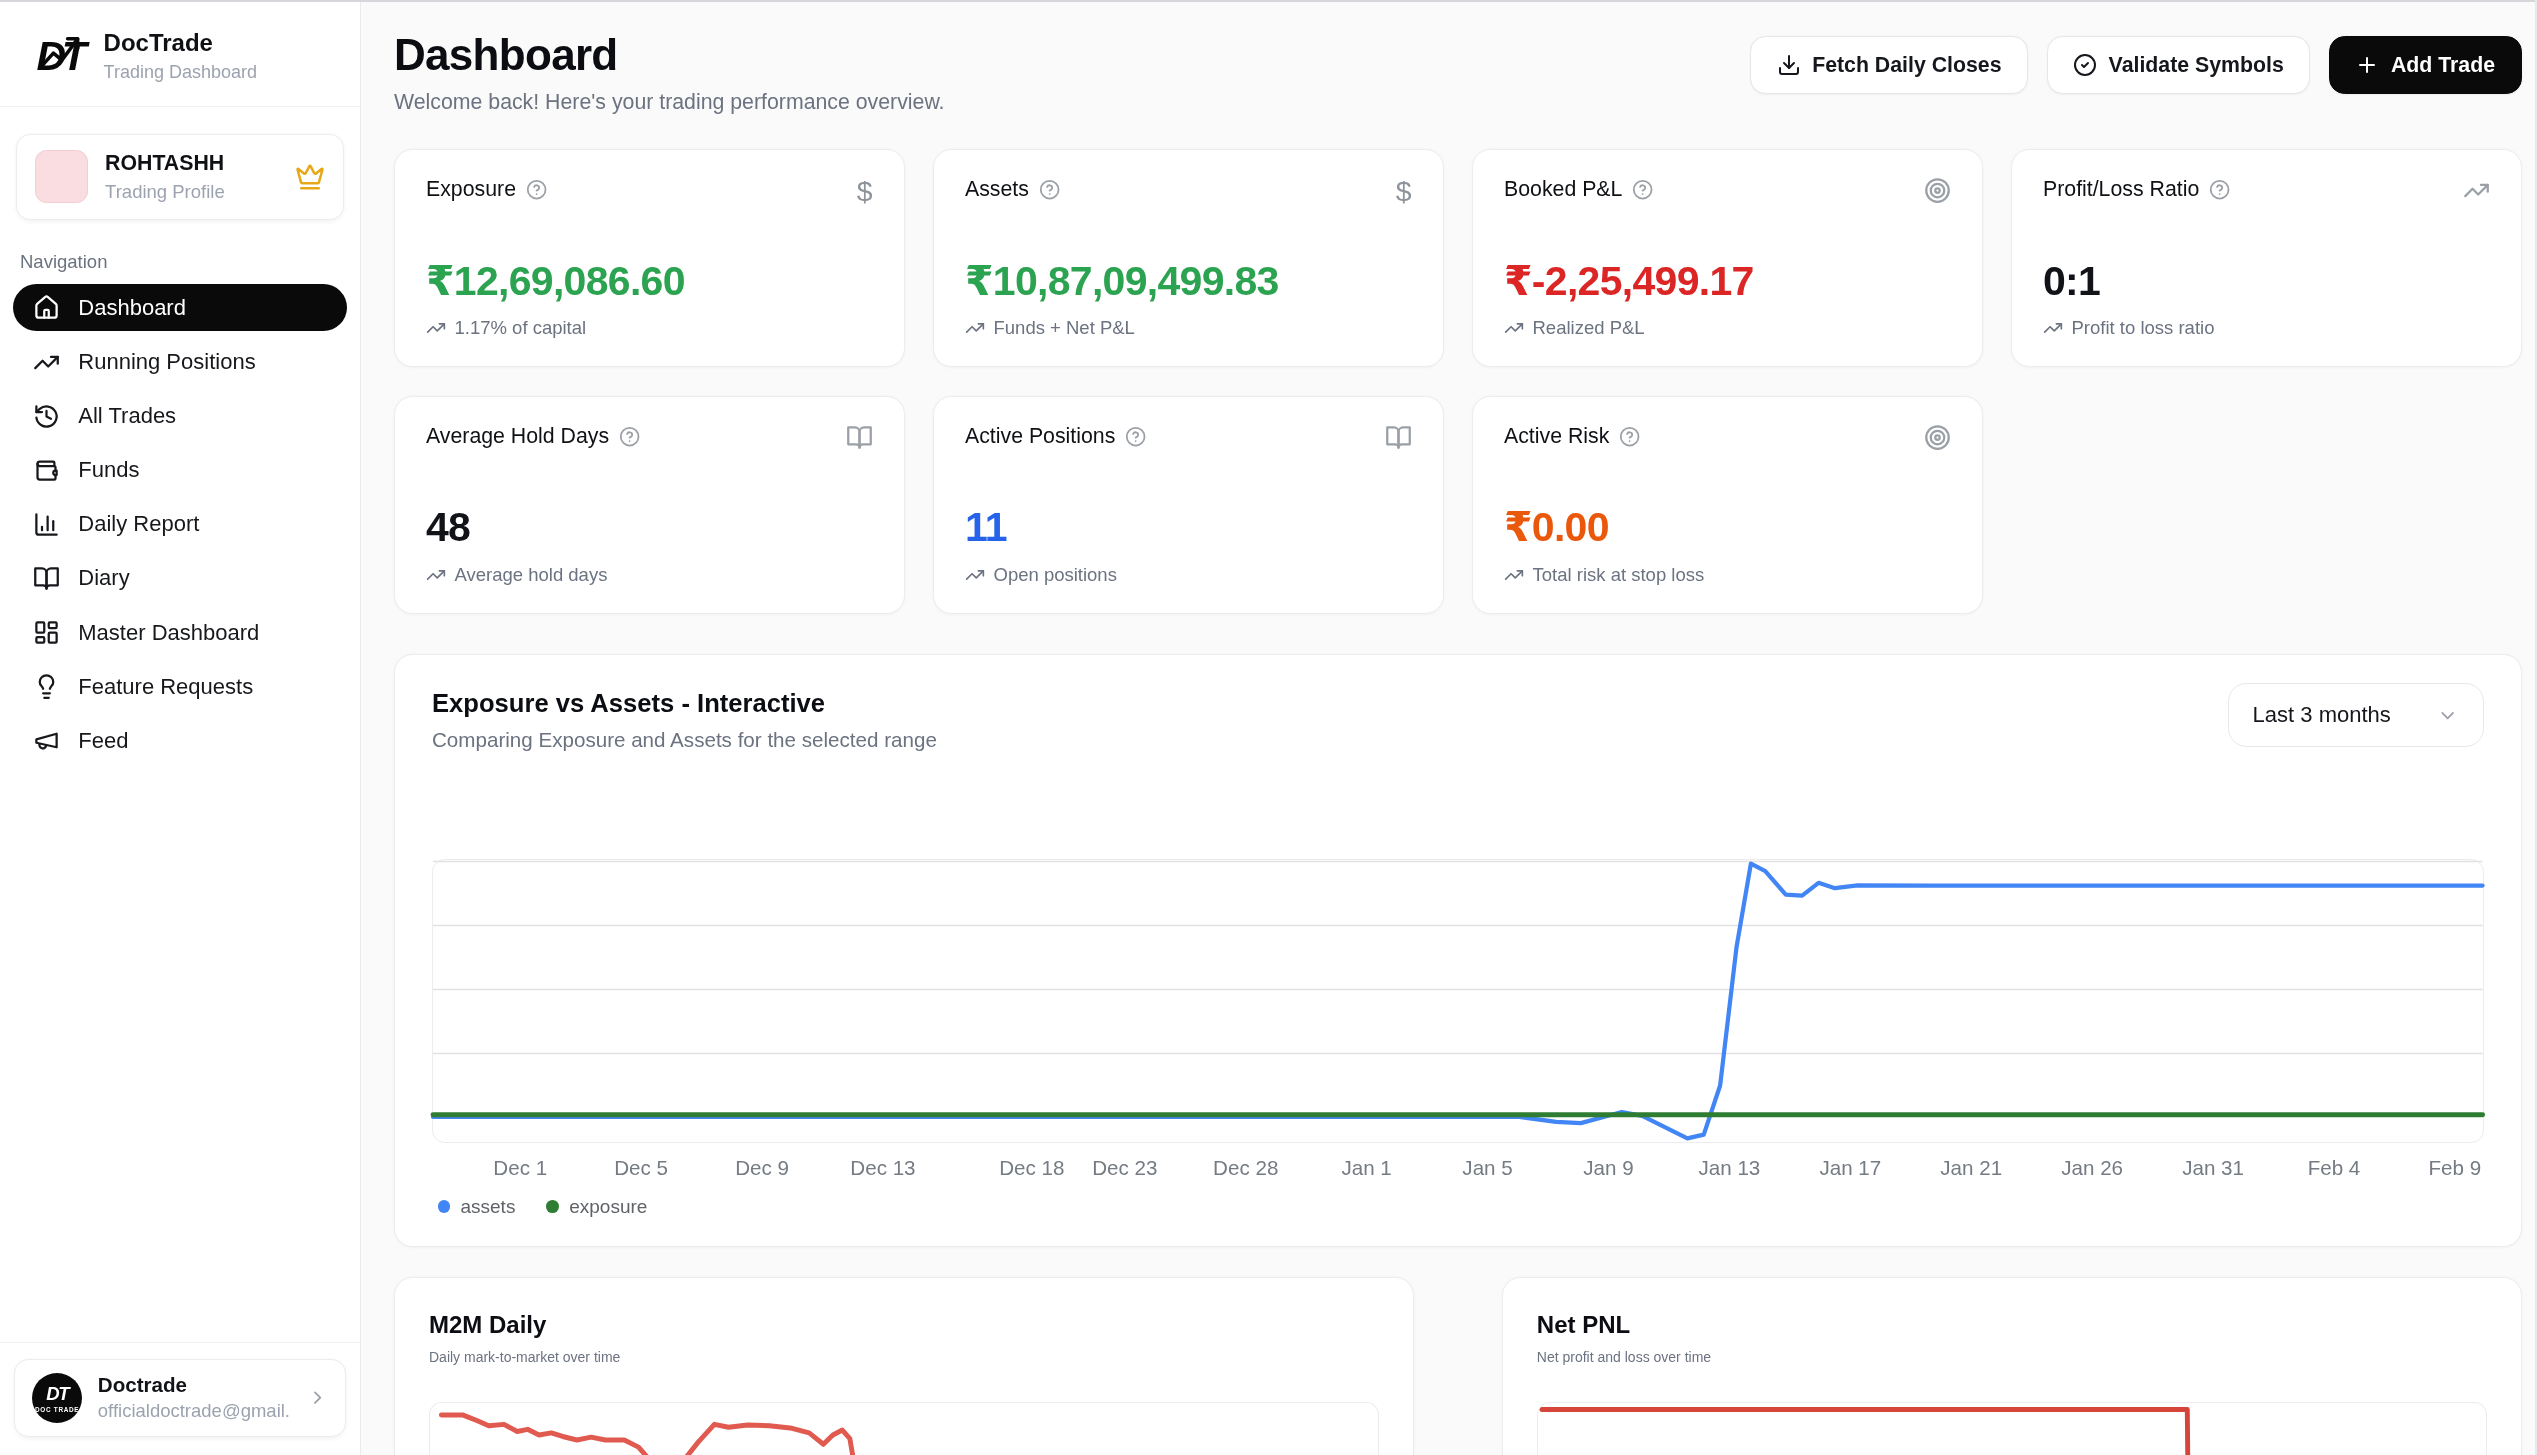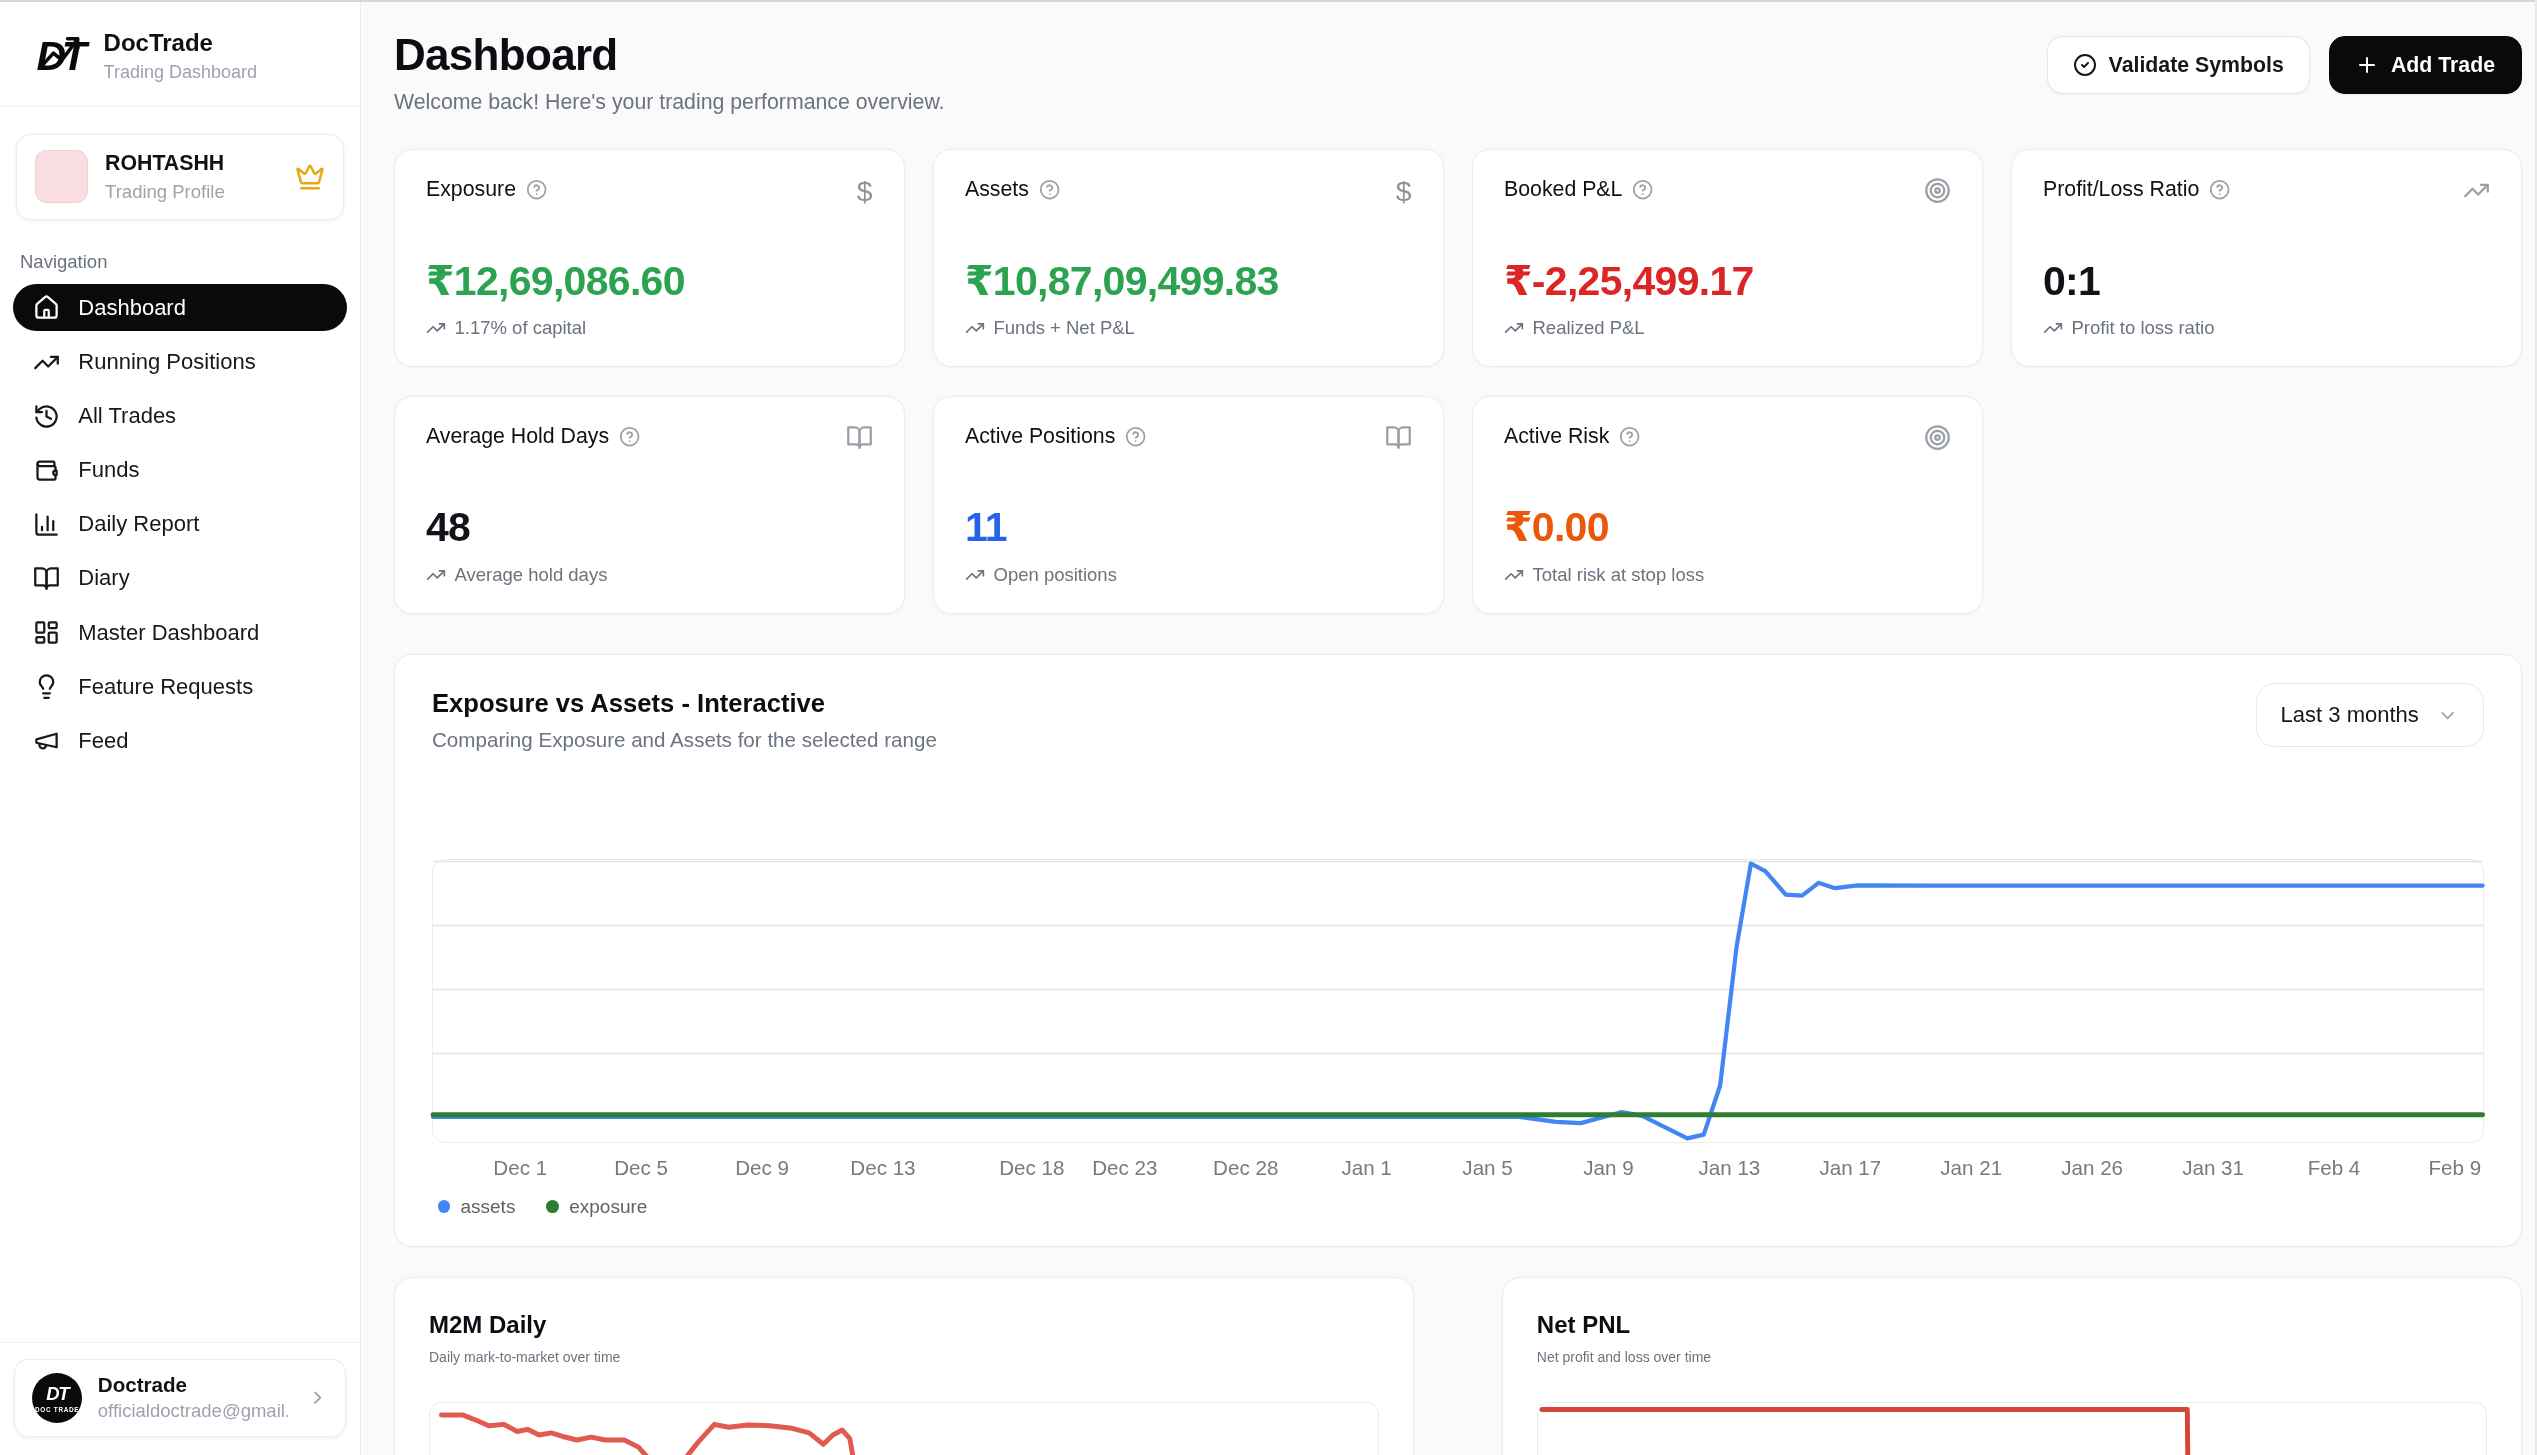--- a/index.html
+++ b/index.html
@@ -55,21 +55,21 @@
   .help-ic { width:21.3px; height:21.3px; stroke:#9aa0a6; cursor:pointer; }
   .corner-ic { width:27px; height:27px; stroke:#9aa0a6; }
   .corner-dollar { font-size:28.4px; color:#8d939b; font-weight:500; line-height:1; }
   .stat-value { margin-top:auto; font-size:41px; font-weight:700; letter-spacing:-0.7px; }
   .stat-sub { display:flex; align-items:center; gap:8.5px; margin-top:12.8px; font-size:18.5px; color:#6b7280; }
   .stat-sub svg { width:20px; height:20px; stroke:#6b7280; }
 
   .chart-card { margin-top:40px; background:#fff; border:1.4px solid #ececef; border-radius:18.5px; box-shadow:0 0.7px 2.8px rgba(0,0,0,.04); padding:34px 37px 28.4px 37px; position:relative; }
   .chart-title { font-size:25.6px; font-weight:700; color:#0b0d12; }
   .chart-subtitle { font-size:20.6px; color:#6b7280; margin-top:10px; }
-  .range-select { position:absolute; top:28.4px; right:37px; width:228px; height:64px; border:1.4px solid #e5e7eb; border-radius:18.5px; background:#fff; display:flex; align-items:center; justify-content:space-between; padding:0 24px; font-size:22px; color:#15171c; cursor:pointer; }
+  .range-select { position:absolute; top:28.4px; right:37px; width:256px; height:64px; border:1.4px solid #e5e7eb; border-radius:18.5px; background:#fff; display:flex; align-items:center; justify-content:space-between; padding:0 24px; font-size:22px; color:#15171c; cursor:pointer; }
   .range-select svg { width:21.3px; height:21.3px; stroke:#9aa0a6; }
   .plot-box { margin-top:107px; border:1.4px solid #ececee; border-radius:12.8px; height:284px; overflow:visible; background:#fff; }
   .plot-box svg { width:100%; height:281px; display:block; overflow:visible; }
   .x-axis { position:relative; height:33px; margin-top:12.8px; }
   .x-axis span { position:absolute; transform:translateX(-50%); font-size:20.6px; color:#757b83; white-space:nowrap; }
   .legend { display:flex; gap:31px; margin-top:7.1px; padding-left:5.7px; }
   .legend-item { display:flex; align-items:center; gap:10px; font-size:19px; color:#5f6368; cursor:pointer; }
   .legend-dot { width:12.8px; height:12.8px; border-radius:50%; }
 
   .bottom-grid { margin-top:30px; display:grid; grid-template-columns:1fr 1fr; gap:88px; }
@@ -200,20 +200,28 @@
   </div>
 </aside>
 
 <main class="main">
   <div class="page-head">
     <div>
       <h1 class="page-title">Dashboard</h1>
       <p class="page-subtitle">Welcome back! Here's your trading performance overview.</p>
     </div>
     <div class="head-actions">
+      <button class="btn">
+        <svg viewBox="0 0 24 24" fill="none" stroke-width="2" stroke-linecap="round" stroke-linejoin="round">
+            <path d="M21 15v4a2 2 0 0 1-2 2H5a2 2 0 0 1-2-2v-4"></path>
+            <polyline points="7 10 12 15 17 10"></polyline>
+            <line x1="12" x2="12" y1="3" y2="15"></line>
+          </svg>
+        <span>Fetch Daily Closes</span>
+      </button>
       <button class="btn">
         <svg viewBox="0 0 24 24" fill="none" stroke-width="2" stroke-linecap="round" stroke-linejoin="round">
             <circle cx="12" cy="12" r="10"></circle>
             <path d="m9 12 2 2 4-4"></path>
           </svg>
         <span>Validate Symbols</span>
       </button>
       <button class="btn primary">
         <svg viewBox="0 0 24 24" fill="none" stroke-width="2" stroke-linecap="round" stroke-linejoin="round">
             <path d="M5 12h14"></path>

